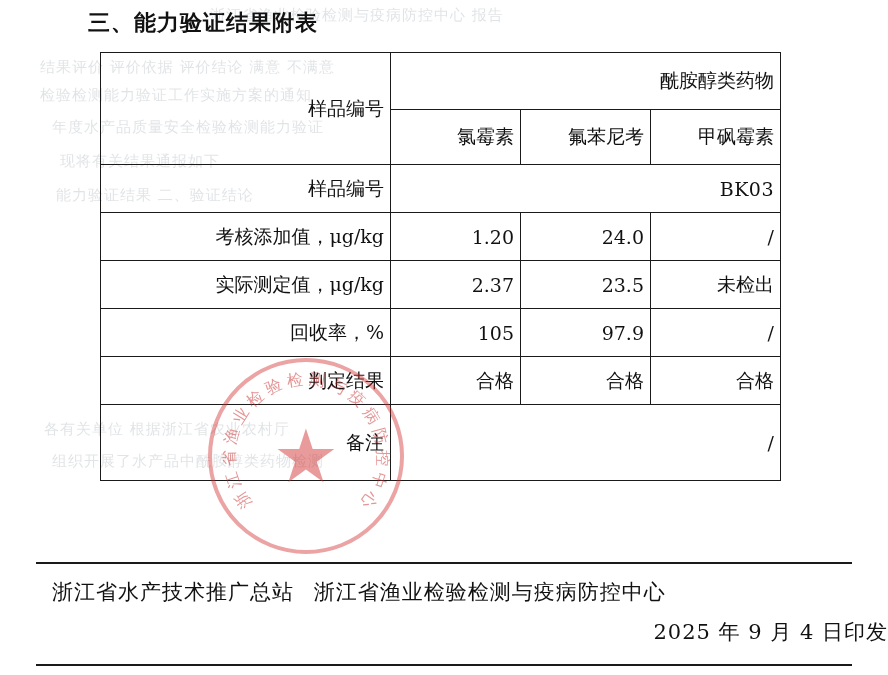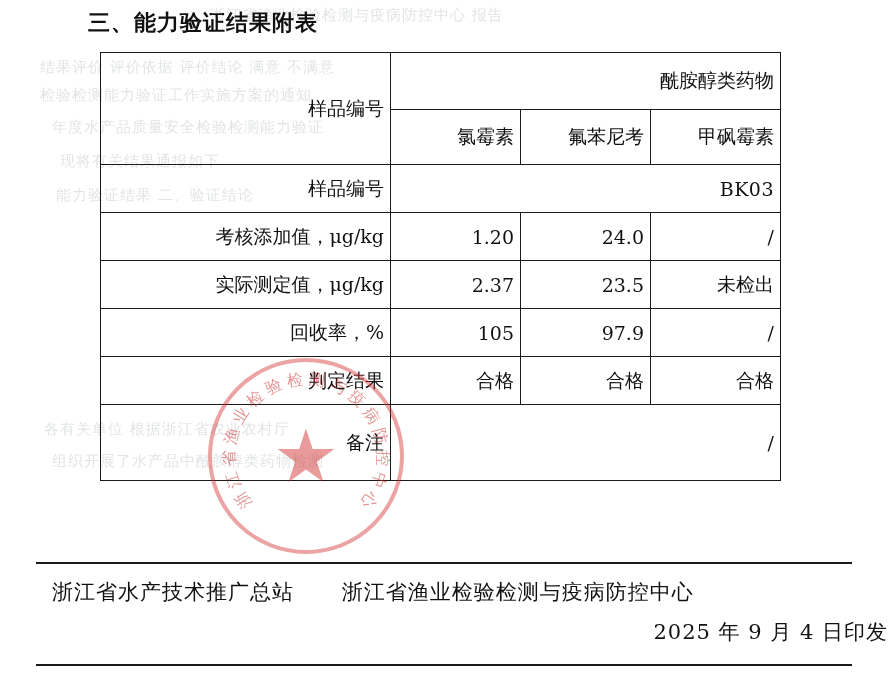--- a/index.html
+++ b/index.html
@@ -116,21 +116,21 @@
     border-top: 2.2px solid #1a1a1a;
   }
   .footer-line1 {
     position: absolute;
     left: 52px;
     top: 578px;
     width: 790px;
     font-size: 21px;
     letter-spacing: 1px;
   }
-  .footer-line1 .f-left { margin-right: 40px; }
+  .footer-line1 .f-left { margin-right: 12px; }
   .footer-line2 {
     position: absolute;
     left: 0;
     top: 618px;
     width: 888px;
     text-align: right;
     font-size: 21px;
     letter-spacing: 1px;
   }
   .footer-rule-bottom {

